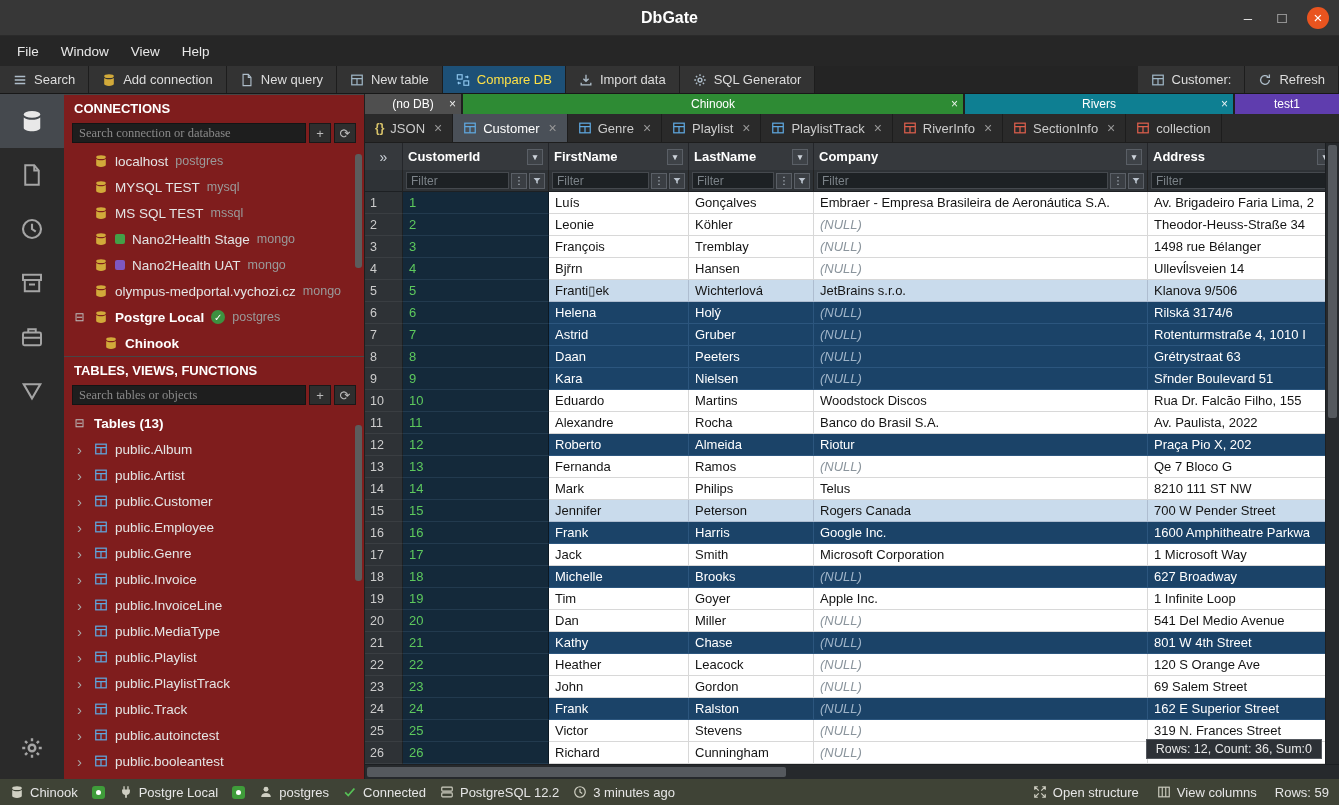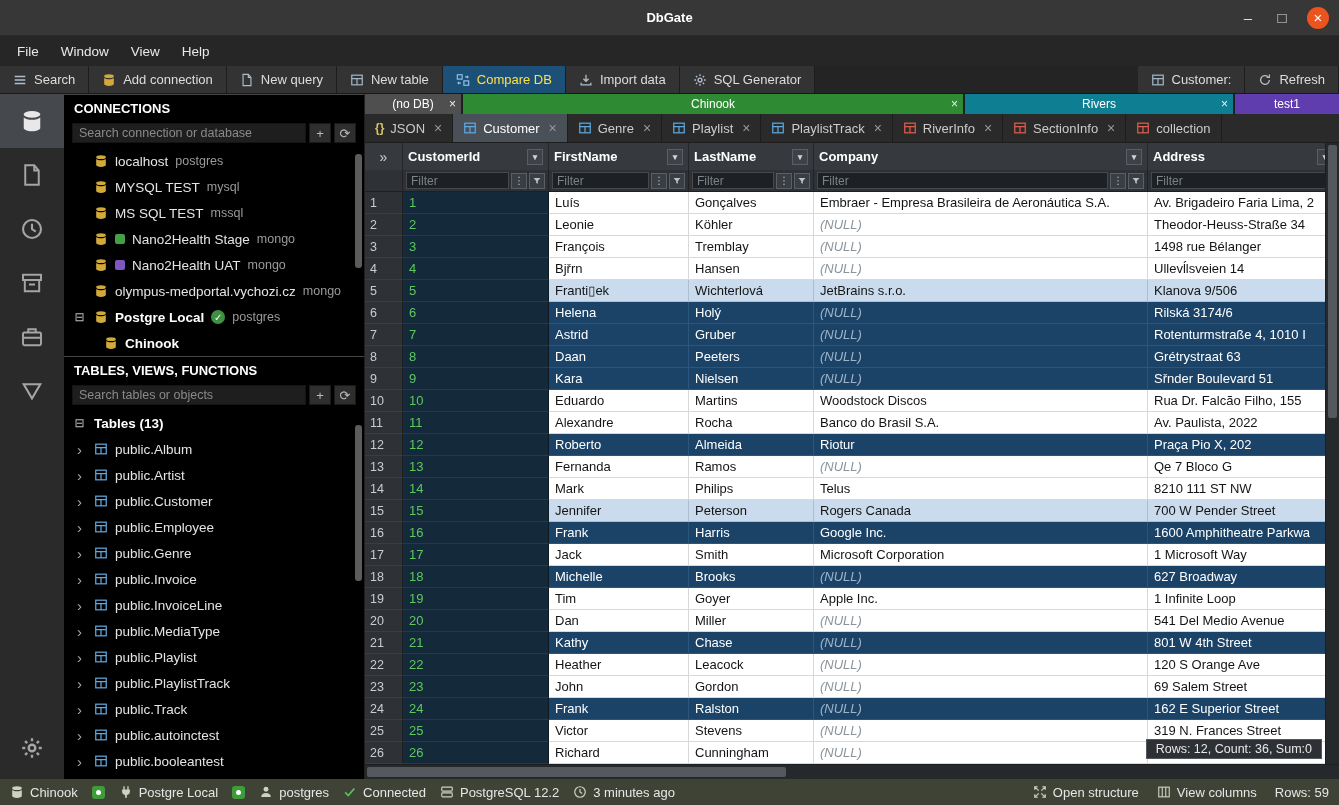--- a/index.html
+++ b/index.html
@@ -2,21 +2,21 @@
 <html style="--db-icon: #d2aa3a; --table-icon-blue: #5fa8e0; --table-icon-red: #de5f4d; --tab-gray: #4f4f4f; --tab-green: #2e8b34; --tab-teal: #0e7f92; --tab-purple: #5f3dae; --badge-green: #43a047; --badge-purple: #7e57c2; --connected-green: #56c156; --number-green: #5dc95d; --row-selected: #1b4368; --row-selected-light: #c9dbec; --toolbar-active: #1d5077; --status-badge-green: #3f9c3a;"><head>
 <meta charset="utf-8">
 <style>
   *{margin:0;padding:0;box-sizing:border-box}
   html,body{width:1339px;height:805px;overflow:hidden}
   body{font-family:"Liberation Sans",sans-serif;background:#1e1e1e;color:#e8e8e8}
   .app{width:1339px;height:805px;display:flex;flex-direction:column;position:relative}
 
   
   .titlebar{height:36px;background:#373737;display:flex;align-items:center;position:relative;border-bottom:1px solid #2a2a2a;flex:none}
-  .titlebar .title{position:absolute;left:0;right:0;text-align:center;font-weight:bold;font-size:13px;color:#fff}
+  .titlebar .title{position:absolute;left:0;right:0;text-align:center;font-weight:bold;font-size:16px;color:#fff}
   .win-controls{margin-left:auto;display:flex;gap:16px;align-items:center;padding-right:10px;z-index:2}
   .win-btn{color:#ddd;font-size:15px;width:18px;text-align:center}
   .win-close{width:22px;height:22px;border-radius:50%;background:#e9541f;color:#fff;display:flex;align-items:center;justify-content:center;font-size:15px;line-height:1}
 
   
   .menubar{height:30px;background:#262626;display:flex;align-items:center;font-size:13.5px;padding-left:6px;flex:none}
   .menu-item{padding:4px 11px;color:#e8e8e8}
   .toolbar{height:28px;background:#242424;display:flex;align-items:stretch;font-size:13px;border-bottom:1px solid #181818;flex:none}
   .tb-group{display:flex;align-items:stretch}
   .tb-spacer{flex:1}
@@ -31,24 +31,24 @@
   .body{display:flex;height:685px;overflow:hidden;flex:none}
 
   .iconstrip{width:64px;background:#2a2a2a;display:flex;flex-direction:column;align-items:center;color:#a5a5a5;flex:none}
   .strip-item{width:64px;height:54px;display:flex;align-items:center;justify-content:center}
   .strip-item .icon{width:24px;height:24px;color:#a5a5a5}
   .strip-item.active{background:#45494e}
   .strip-item.active .icon{color:#e8e8e8}
   .strip-bottom{margin-top:auto;margin-bottom:4px}
 
   
-  .leftpanel{width:301px;background:#000000;display:flex;flex-direction:column;overflow:hidden;border-right:1px solid #1f1f1f;position:relative;flex:none}
+  .leftpanel{width:301px;background:#7f1d1d;display:flex;flex-direction:column;overflow:hidden;border-right:1px solid #1f1f1f;position:relative;flex:none}
   .section-header{height:27px;display:flex;align-items:center;padding:0 10px;font-weight:bold;font-size:13px;color:#fff;border-top:1px solid #464646;flex:none}
   .search-row{display:flex;gap:3px;padding:2px 8px 5px 8px;align-items:center;flex:none}
-  .search-input{flex:1;min-width:0;height:20px;background:#1e1e1e;border:1px solid #141414;color:#ccc;font-size:12.5px;padding:0 6px;font-family:Liberation Sans, sans-serif}
+  .search-input{flex:1;min-width:0;height:20px;background:#1e1e1e;border:1px solid #141414;color:#ccc;font-size:12.5px;padding:0 6px;font-family:Liberation Serif, serif}
   .search-input::placeholder{color:#8a8a8a}
   .sq-btn{width:22px;height:20px;background:#2e2e2e;border:1px solid #191919;color:#bbb;display:flex;align-items:center;justify-content:center;font-size:13px;flex:none}
   .tree{flex:none}
   .tree.grow{flex:1;overflow:hidden}
   .tree-item{height:26px;display:flex;align-items:center;gap:7px;padding-left:8px;font-size:13.5px;white-space:nowrap;overflow:hidden;color:#e4e4e4}
   .tree-item.bold .name{font-weight:bold;color:#fff}
   .tree-item.child{padding-left:40px}
   .expander{width:15px;color:#bdbdbd;font-size:12px;text-align:center;flex:none}
   .expander.chev{font-size:15px;color:#a8a8a8}
   .tree-item .driver{color:#9a9a9a;font-size:12.5px}

